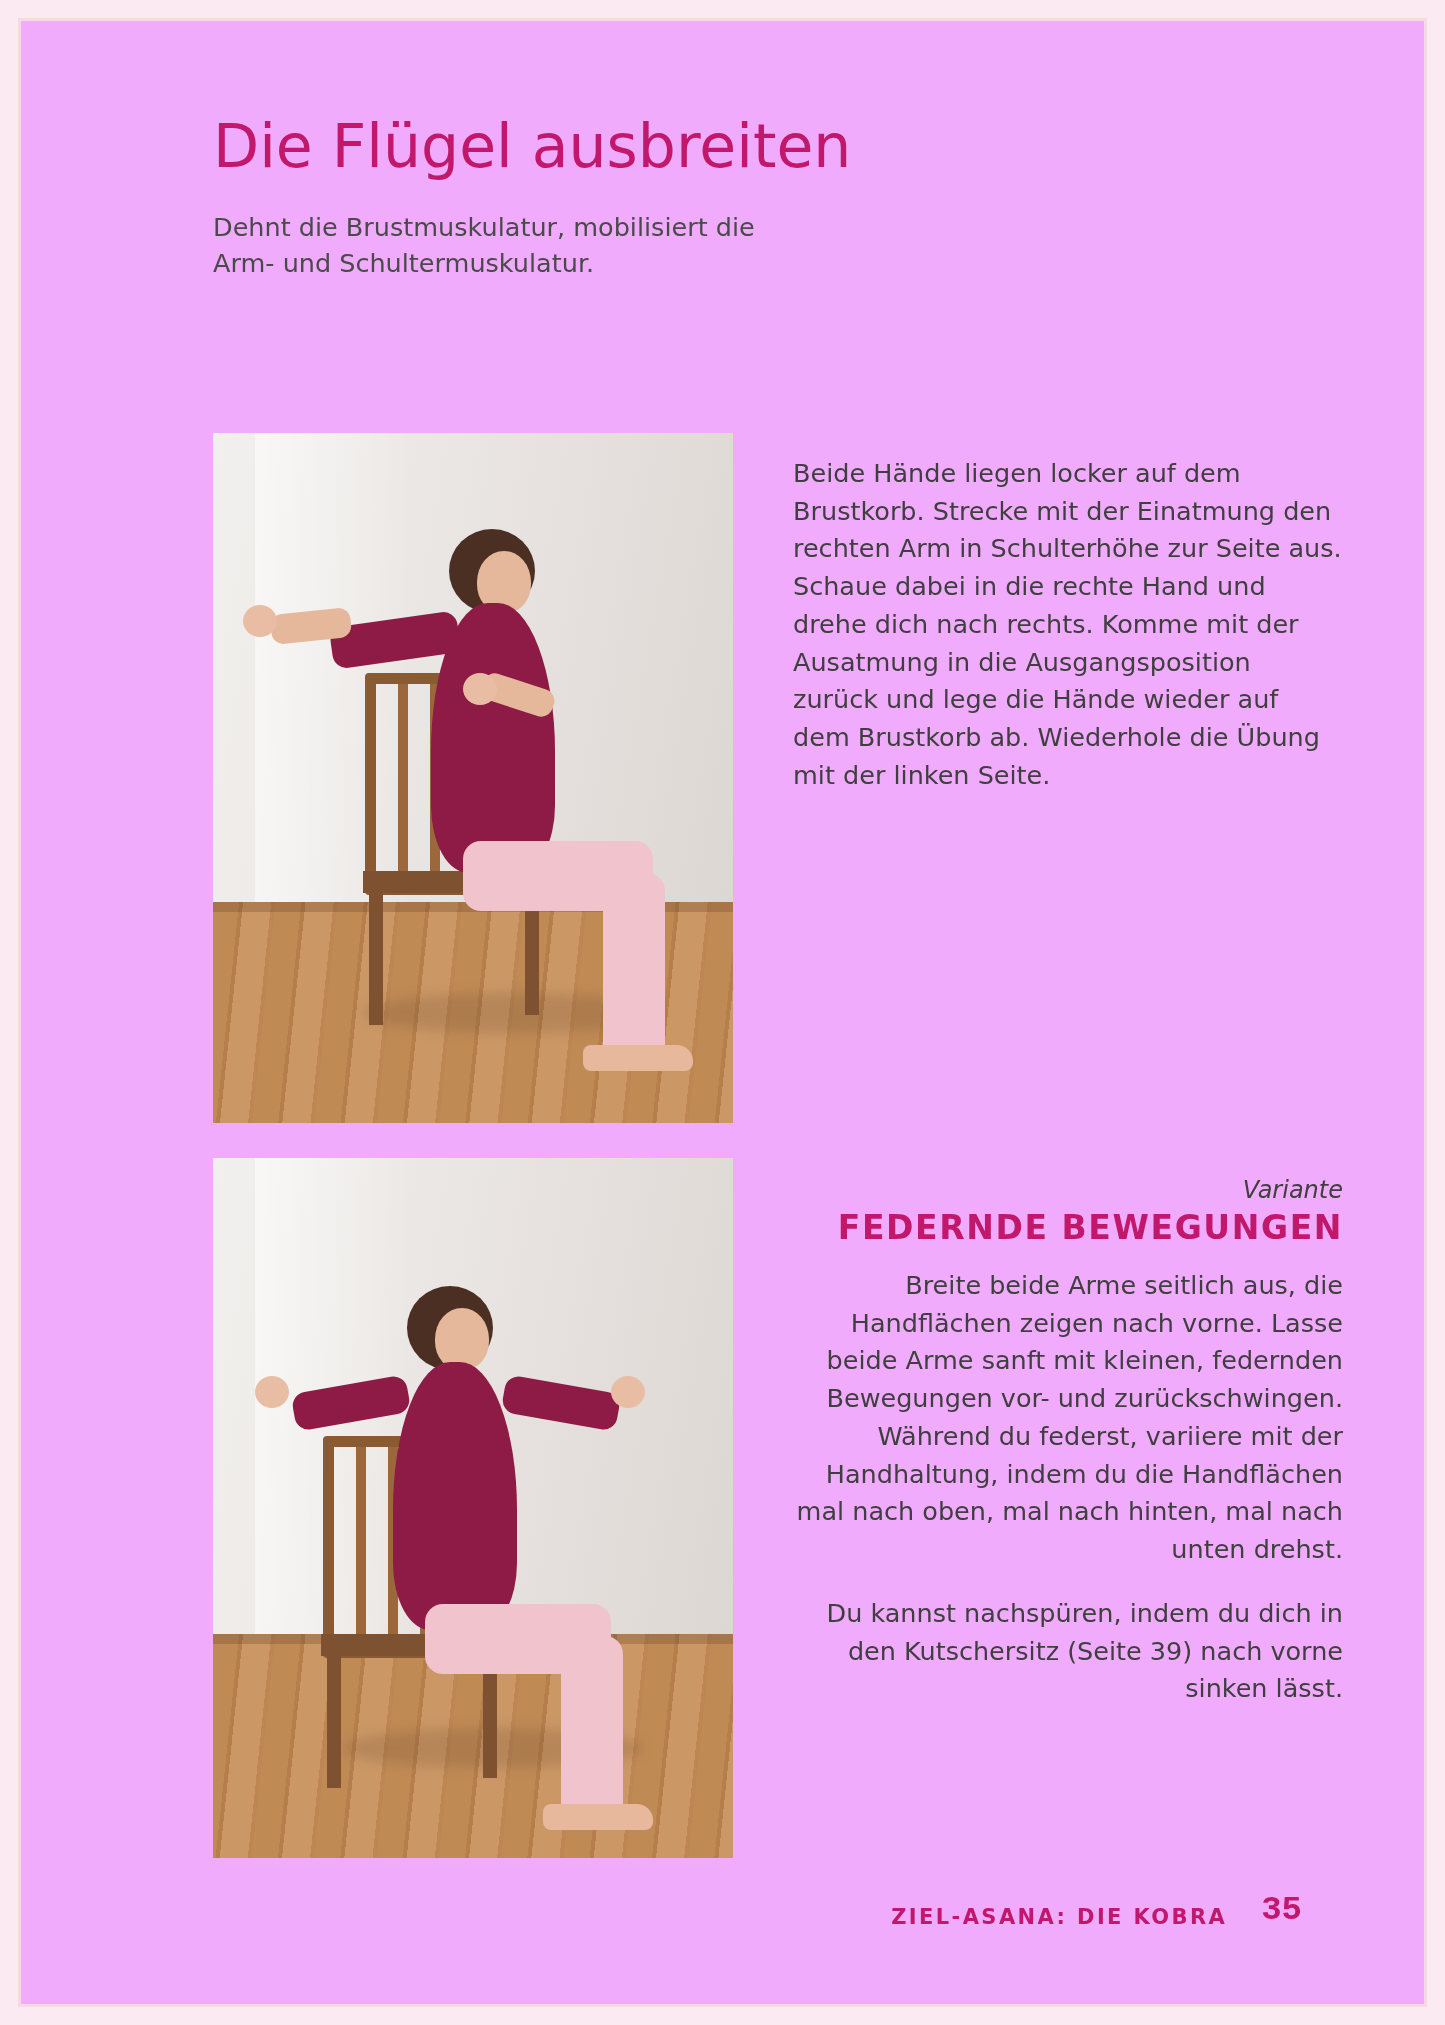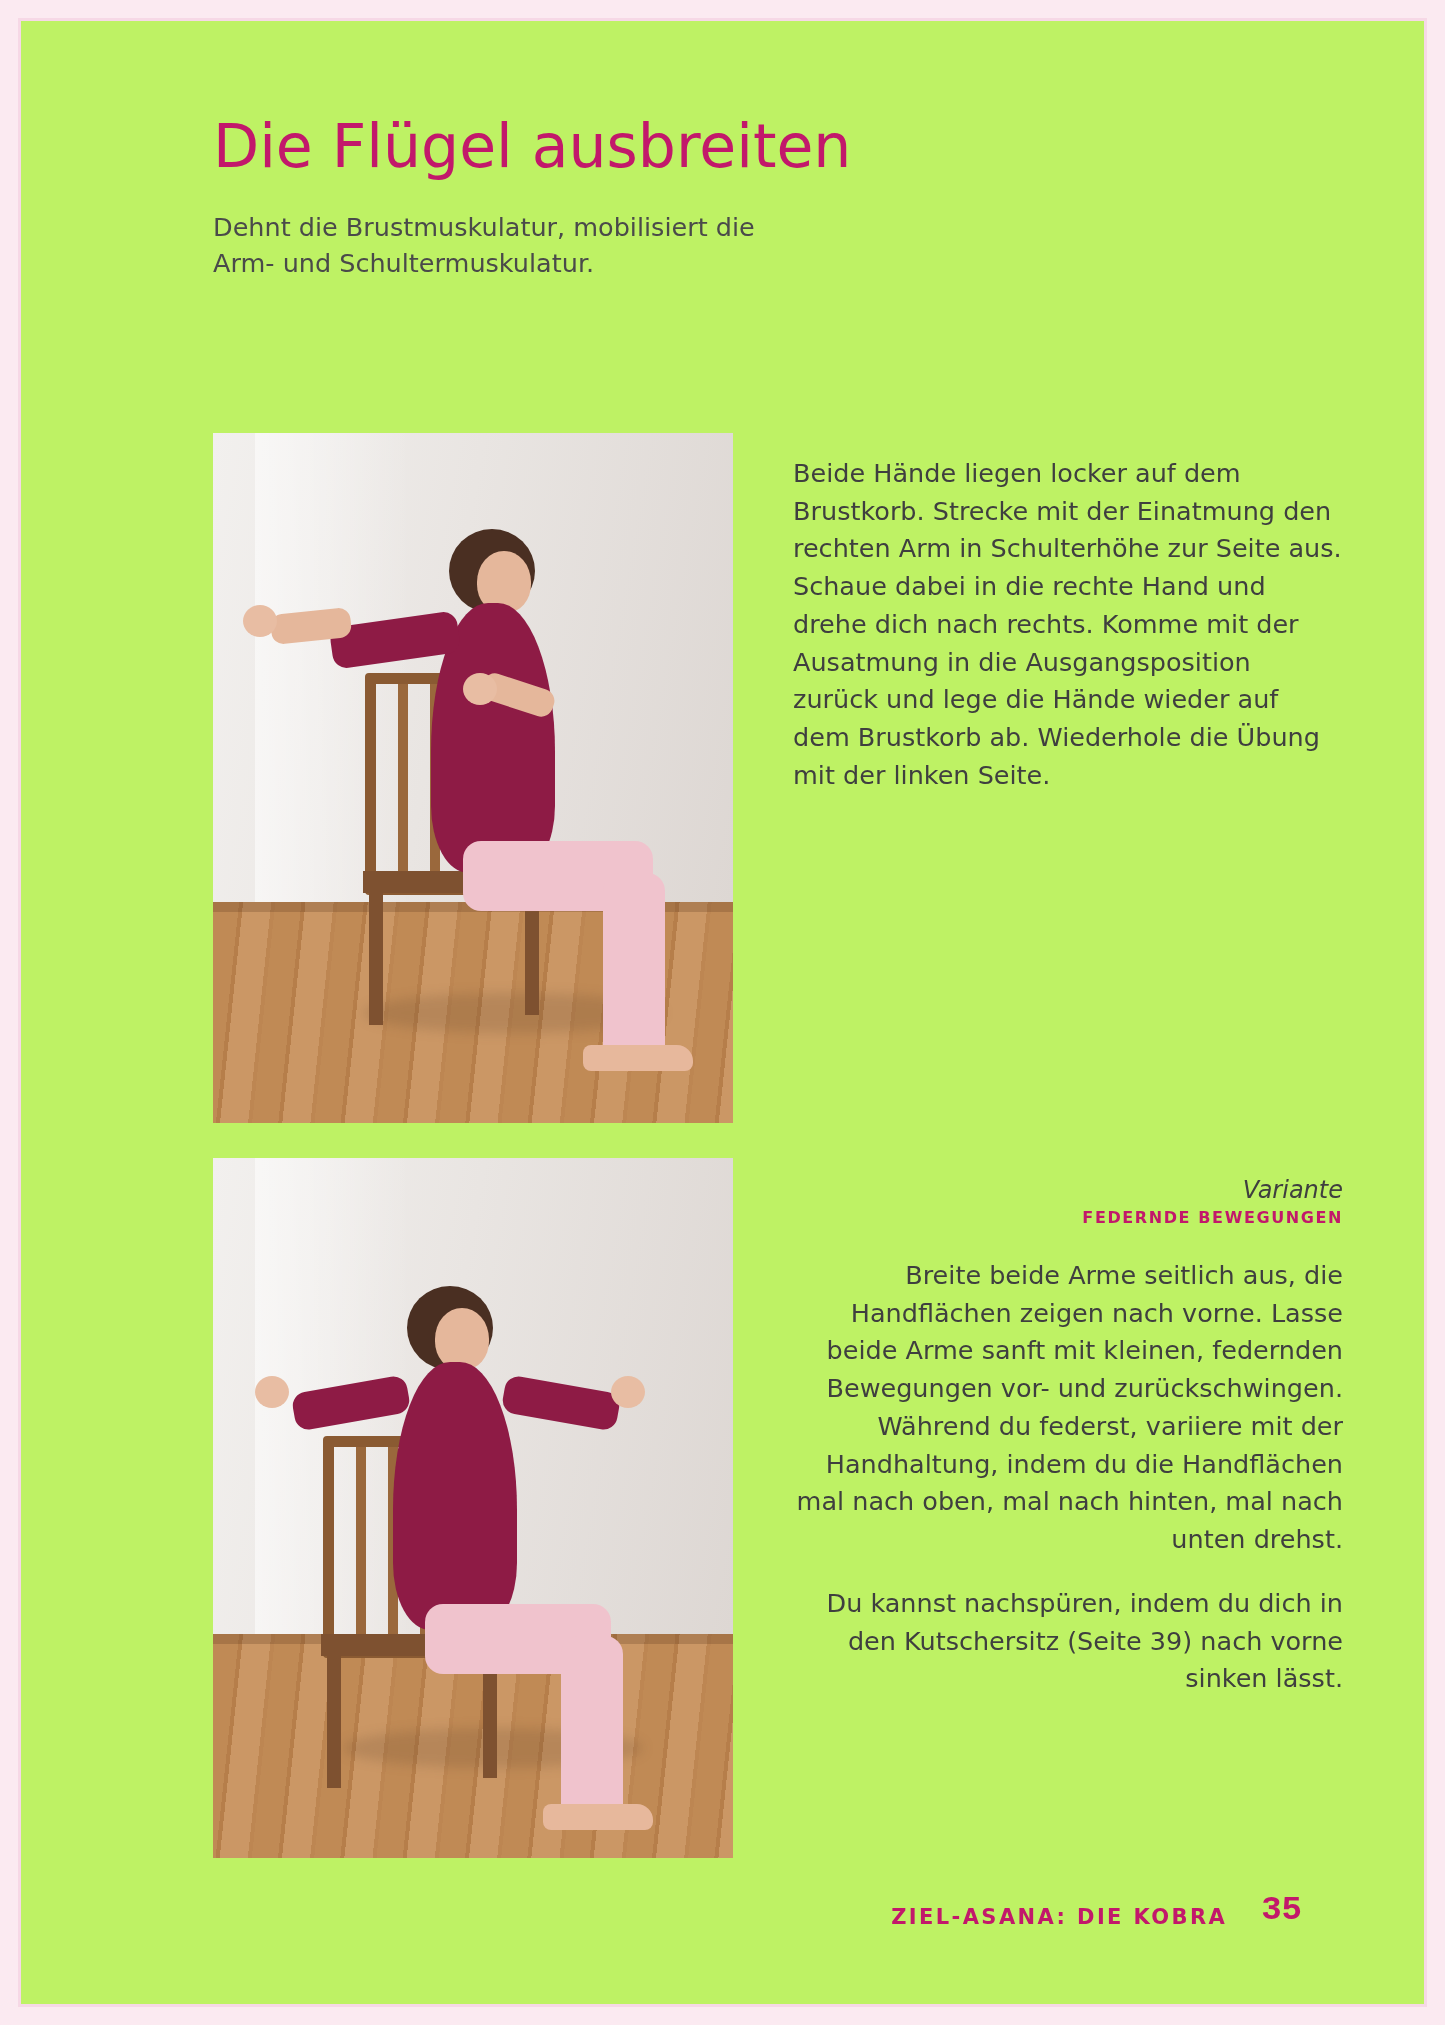--- a/index.html
+++ b/index.html
@@ -10,21 +10,21 @@
     width: 1445px;
     height: 2025px;
     background: #ffffff;
     font-family: "DejaVu Sans", sans-serif;
     position: relative;
     overflow: hidden;
   }
   .page {
     position: absolute;
     inset: 0;
-    background: #bef264;
+    background: #f0abfc;
     border: 18px solid #fbeaf1;
     box-sizing: border-box;
   }
   .page-inner {
     position: absolute;
     inset: 0;
     border: 3px solid #f6d8e6;
     box-sizing: border-box;
   }
 
@@ -205,25 +205,25 @@
   }
   .body-text:last-child { margin-bottom: 0; }
 
   .variant-label {
     font-size: 24px;
     font-style: italic;
     color: #3f3f3f;
     margin: 0 0 4px 0;
   }
   .variant-title {
-    font-size: 16px;
+    font-size: 33px;
     font-weight: bold;
     letter-spacing: 1.6px;
     color: #c2186b;
-    margin: 0 0 30px 0;
+    margin: 0 0 20px 0;
   }
 
   
   .footer {
     position: absolute;
     right: 125px;
     bottom: 78px;
     display: flex;
     align-items: flex-end;
     gap: 34px;

